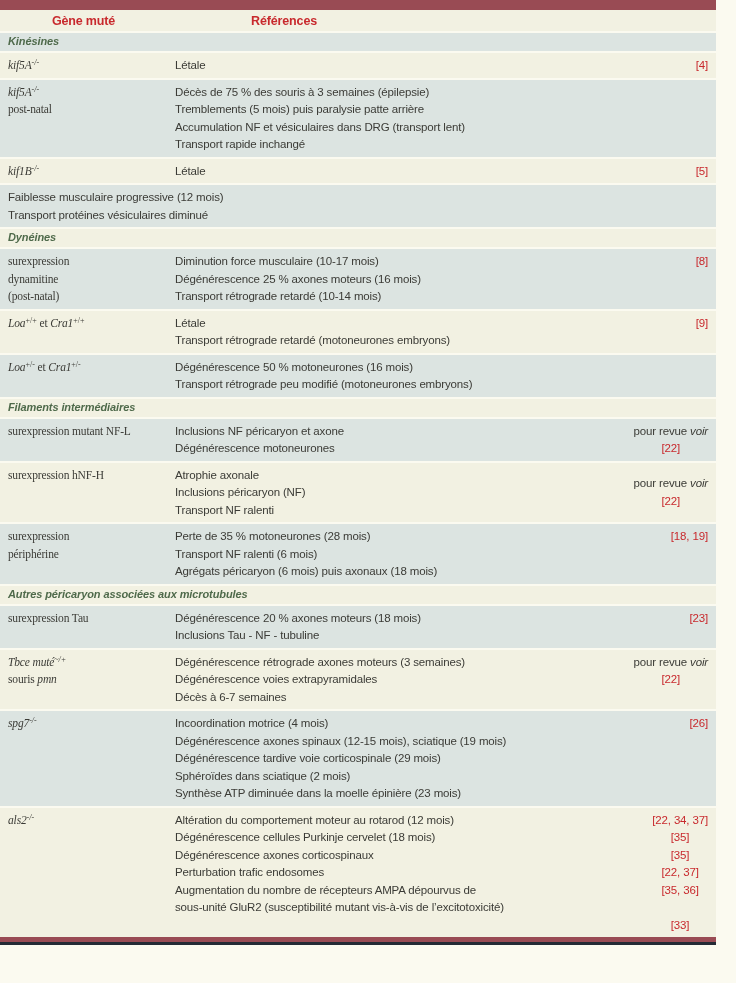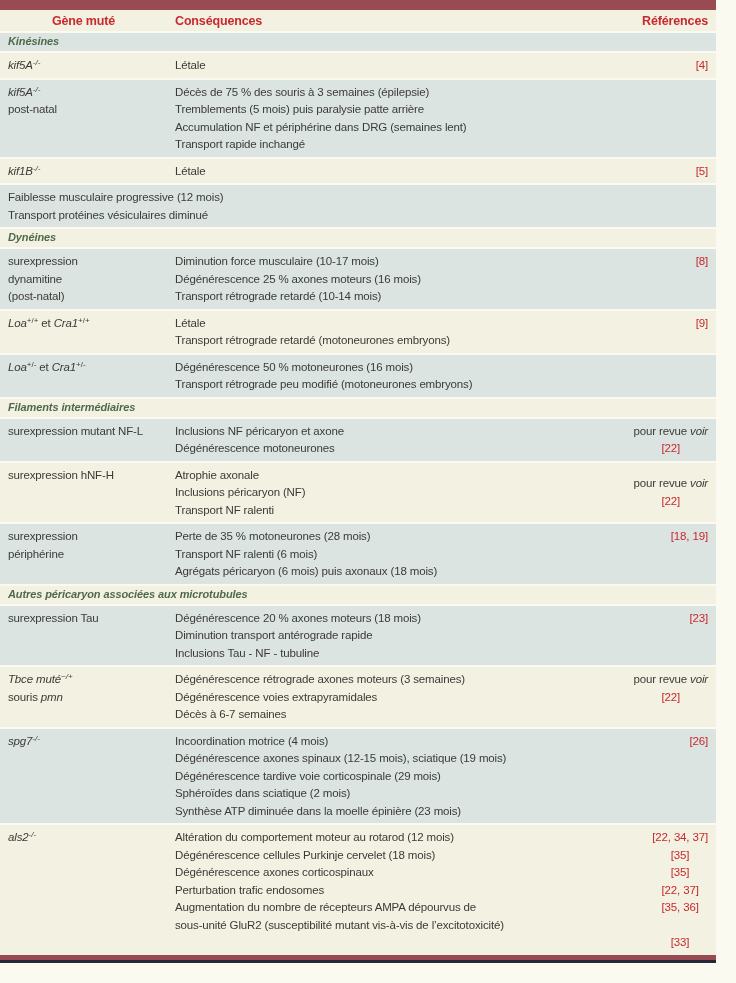--- a/index.html
+++ b/index.html
@@ -24,40 +24,39 @@
   .hdr .h2{flex:1;padding-left:8px;}
   .hdr .h3{width:150px;text-align:right;padding-right:8px;}
   .row{display:flex;border-top:2px solid var(--sep);}
   .bg-cream{background:var(--cream);}
   .bg-gray{background:var(--gray);}
   .section{
     padding:2px 0 3px 8px; line-height:13px; font-weight:bold; font-style:italic;
     color:var(--green); font-size:11px; letter-spacing:-0.1px;text-align:right;
   }
   .datarow{padding:4px 0 3px 0;}
-  .c1{width:167px;padding-left:8px;box-sizing:border-box;line-height:17.5px;}
+  .c1{width:167px;padding-left:8px;box-sizing:border-box;line-height:17.5px;font-family:Liberation Serif, serif;}
   .c2{flex:1;padding-left:8px;line-height:17.5px;}
   .c3{
     width:150px;box-sizing:border-box;padding-right:8px;line-height:17.5px;
     display:flex;flex-direction:column;align-items:flex-end;
   }
   .c3.mid{justify-content:center;}
   .refbox{text-align:center;}
   .red{color:var(--red);}
   sup{font-size:8px;line-height:0;vertical-align:4px;letter-spacing:0;}
   .it{font-style:italic;}
 </style>
 </head>
 <body>
 
 <div class="wrap">
   <div class="bar-top"></div>
   <div class="hdr">
     <div class="h1">Gène muté</div>
-    <div class="h2">Conséquences</div>
     <div class="h3">Références</div>
   </div>
   <div id="tbody">
       <div class="row bg-gray section">
         <span>Kinésines</span>
       </div>
       <div class="row bg-cream datarow">
         <div class="c1">
           <div><span class="it">kif5A</span><sup class="it">-/-</sup></div>
         </div>
@@ -71,21 +70,21 @@
         </div>
       </div>
       <div class="row bg-gray datarow">
         <div class="c1">
           <div><span class="it">kif5A</span><sup class="it">-/-</sup></div>
           <div><span>post-natal</span></div>
         </div>
         <div class="c2">
           <div>Décès de 75 % des souris à 3 semaines (épilepsie)</div>
           <div>Tremblements (5 mois) puis paralysie patte arrière</div>
-          <div>Accumulation NF et périphérine dans DRG (semaines lent)</div>
+          <div>Accumulation NF et vésiculaires dans DRG (transport lent)</div>
           <div>Transport rapide inchangé</div>
         </div>
         <div class="c3"></div>
       </div>
       <div class="row bg-cream datarow">
         <div class="c1">
           <div><span class="it">kif1B</span><sup class="it">-/-</sup></div>
         </div>
         <div class="c2">
           <div>Létale</div>
@@ -199,21 +198,20 @@
       </div>
       <div class="row bg-cream section">
         <span>Autres péricaryon associées aux microtubules</span>
       </div>
       <div class="row bg-gray datarow">
         <div class="c1">
           <div><span>surexpression Tau</span></div>
         </div>
         <div class="c2">
           <div>Dégénérescence 20 % axones moteurs (18 mois)</div>
-          <div>Diminution transport antérograde rapide</div>
           <div>Inclusions Tau - NF - tubuline</div>
         </div>
         <div class="c3">
           <div class="refbox">
             <div><span class="red">[23]</span></div>
           </div>
         </div>
       </div>
       <div class="row bg-cream datarow">
         <div class="c1">

